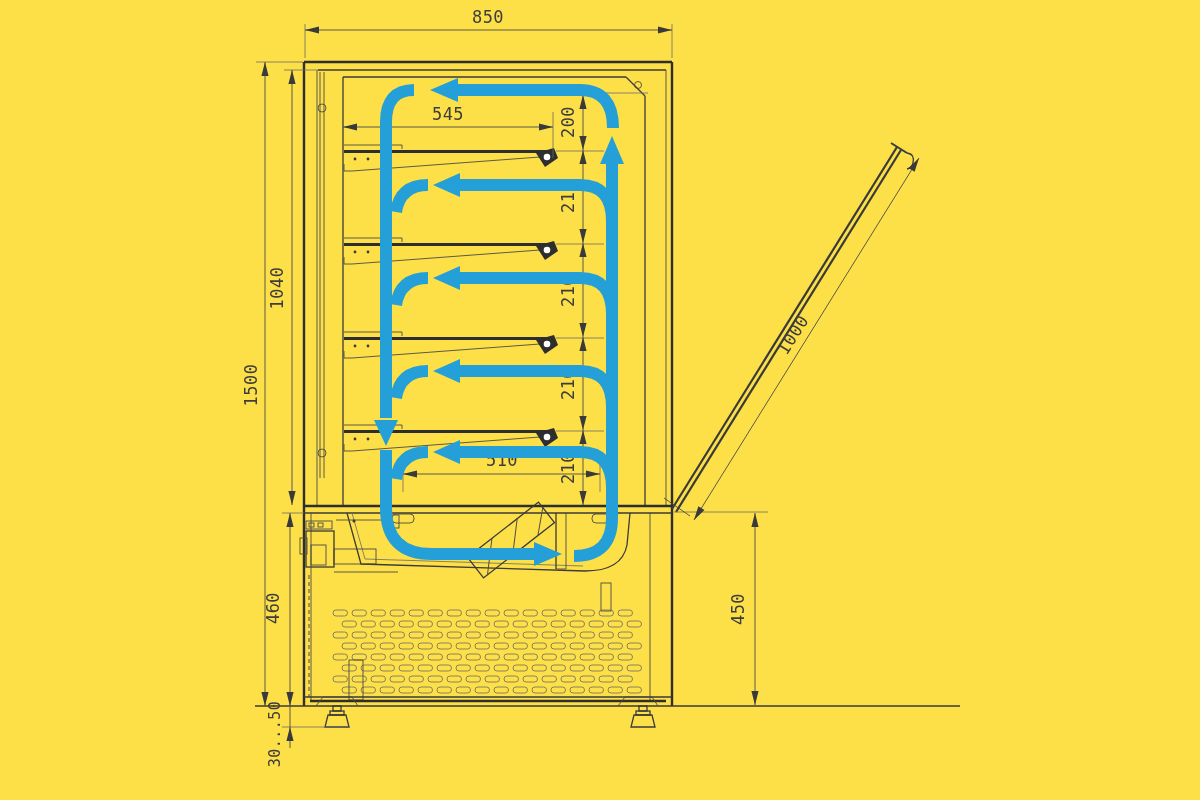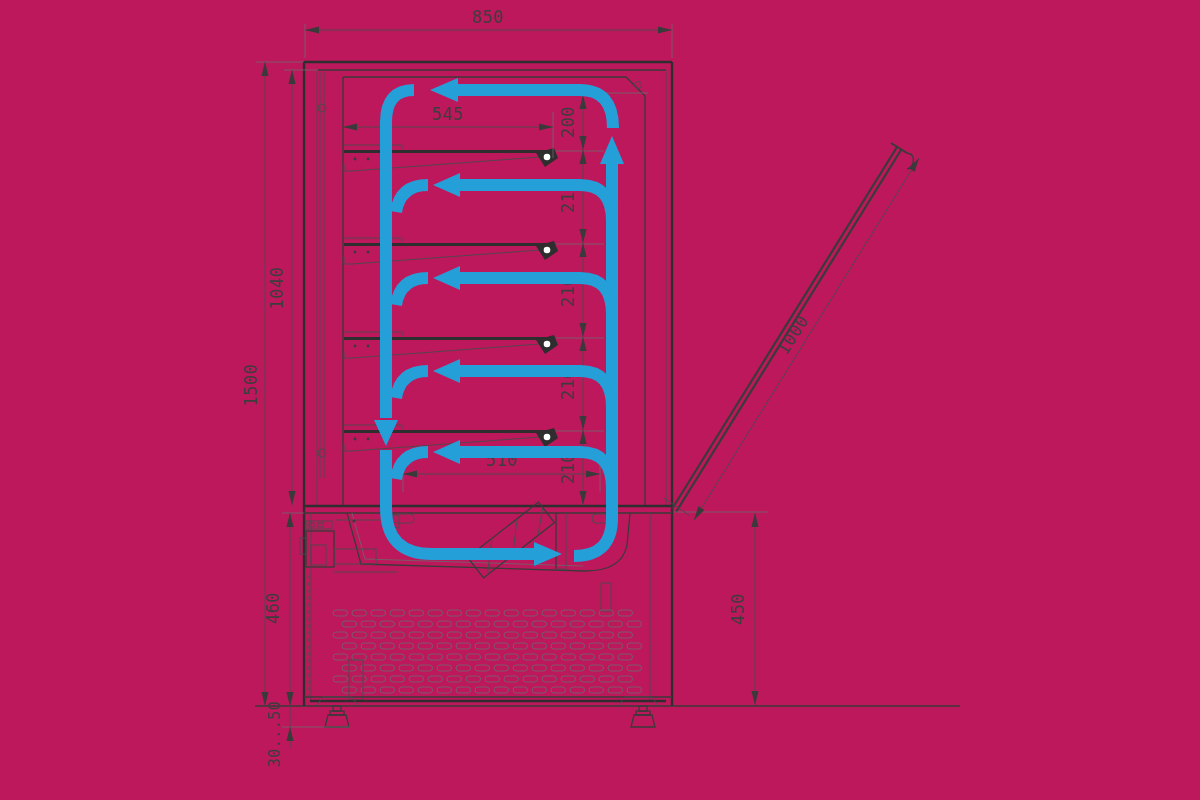--- a/index.html
+++ b/index.html
@@ -1,16 +1,16 @@
 <!DOCTYPE html>
 <html><head>
 <meta charset="utf-8">
 <style>
   html,body{margin:0;padding:0;background:#ffffff;}
-  .stage{position:relative;width:1200px;height:800px;background:#be185d;overflow:hidden;
+  .stage{position:relative;width:1200px;height:800px;background:#fde047;overflow:hidden;
          font-family:"DejaVu Sans Mono","Liberation Mono",monospace;}
   svg{display:block}
   .thin   {stroke:#4a4a4a;stroke-width:.9;fill:none;}
   .xthin  {stroke:#6a6a6a;stroke-width:.8;fill:none;}
   .med    {stroke:#3a3a3a;stroke-width:1.3;fill:none;}
   .thick  {stroke:#2e2e2e;stroke-width:2.4;fill:none;}
   .rail   {stroke:#2e2e2e;stroke-width:2.6;fill:none;}
   .dimtxt {font-size:17px;fill:#3d3d3d;letter-spacing:.5px;}
   .dimtxt.small{font-size:15px;}
   .dash   {stroke:#4a4a4a;stroke-width:1;stroke-dasharray:4 3;fill:none;}

